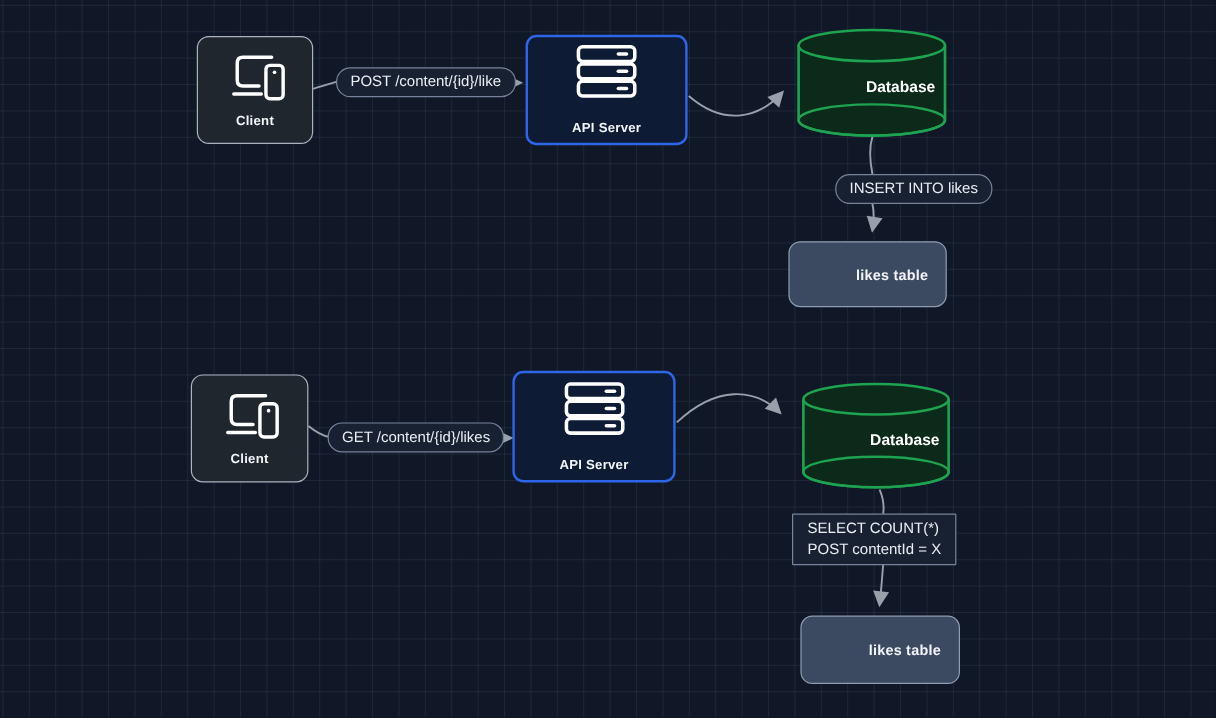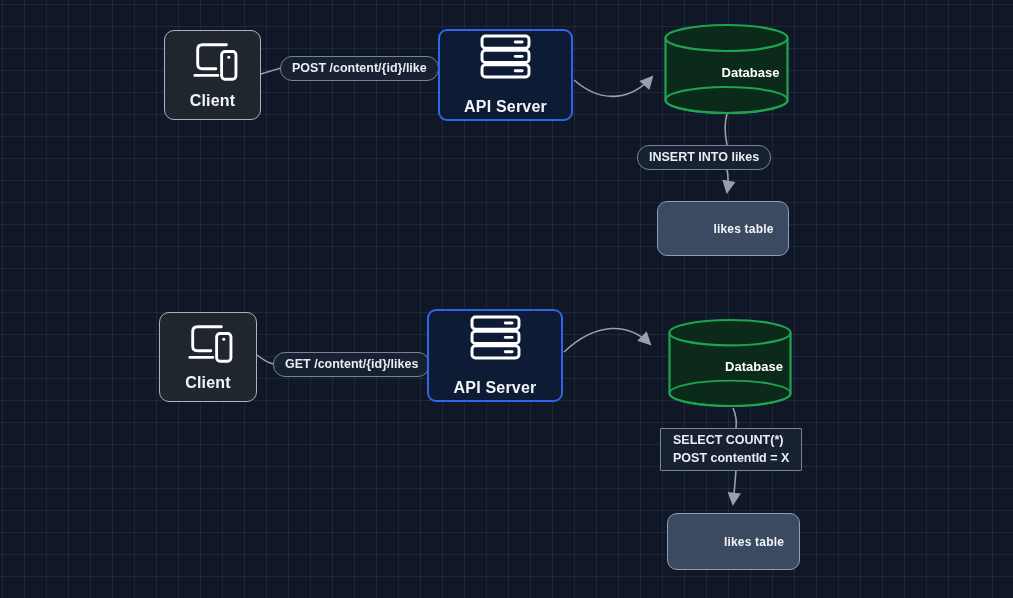--- a/index.html
+++ b/index.html
@@ -48,21 +48,21 @@
   }
   .table-node {
     background: #3b4a60;
     border: 1.5px solid #8e9db1;
     border-radius: 10px;
     padding-left: 41px;
   }
   .node-label {
     color: #f2f5f8;
     font-weight: bold;
-    font-size: 16px;
+    font-size: 11px;
     letter-spacing: 0.2px;
   }
   .table-node .node-label { font-size: 12px; }
   .db-node { background: transparent; }
   .db-shape { position: absolute; left: 0; top: 0; width: 100%; height: 100%; }
   .db-label {
     position: relative;
     color: #ffffff;
     font-weight: bold;
     font-size: 13px;
@@ -74,21 +74,20 @@
     box-sizing: border-box;
     background: #182131;
     border: 1px solid #76839a;
     border-radius: 12px;
     color: #e9eef4;
     font-size: 12.5px;
     line-height: 23px;
     height: 25px;
     padding: 0 11px;
     white-space: nowrap;
-    font-weight: bold;
   }
   .pill-multiline {
     height: auto;
     line-height: 17.5px;
     padding: 3px 12px;
     border-radius: 1px;
     text-align: left;
   }
   .icon-svg { display: block; }
 </style>
@@ -145,21 +144,21 @@
 
   <div class="node db-node" style="left:663px; top:23px; width:127px; height:92px;">
     <svg class="db-shape" viewBox="0 0 127 92" preserveAspectRatio="none">
       <path d="M2.5 15 L2.5 77 A61 13 0 0 0 124.5 77 L124.5 15" fill="#0c2a1a" stroke="#1ea351" stroke-width="2.2"></path>
       <ellipse cx="63.5" cy="77" rx="61" ry="13" fill="none" stroke="#1ea351" stroke-width="2"></ellipse>
       <ellipse cx="63.5" cy="15" rx="61" ry="13" fill="#0c2a1a" stroke="#1ea351" stroke-width="2.2"></ellipse>
     </svg>
     <div class="db-label">Database</div>
   </div>
 
-  <div class="pill" style="left:637px; top:145px;">
+  <div class="pill" style="left:696px; top:145px;">
     <span>INSERT INTO likes</span>
   </div>
 
   <div class="node table-node" style="left:657px; top:201px; width:132px; height:55px;">
     <div class="node-label">likes table</div>
   </div>
 
   <div class="node client-node" style="left:159px; top:312px; width:98px; height:90px;">
     <svg class="icon-svg" viewBox="0 0 52 46" width="50" height="44" fill="none" stroke="#ffffff" stroke-width="3" stroke-linecap="round" stroke-linejoin="round">
       <path d="M40 5 H15 Q10 5 10 10 V25 Q10 30 15 30 H29"></path>

